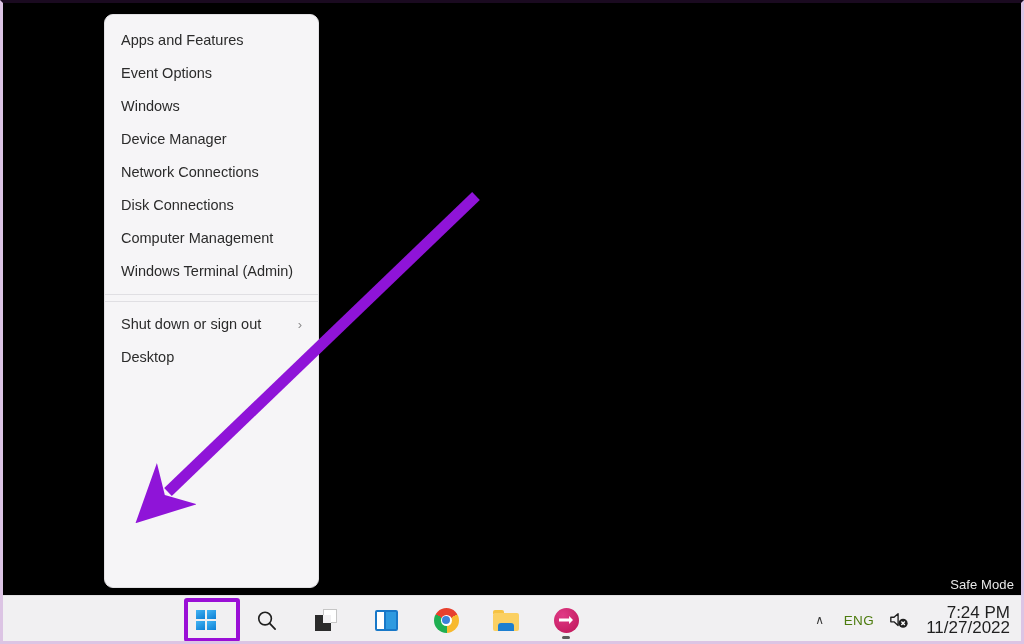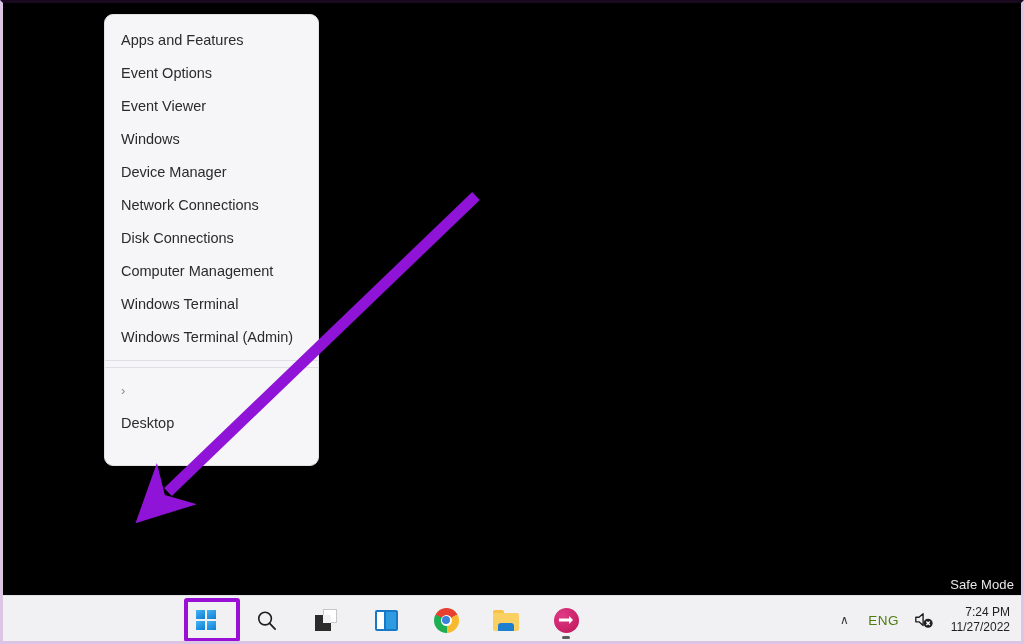--- a/index.html
+++ b/index.html
@@ -46,21 +46,21 @@
     letter-spacing: 0.1px;
     white-space: nowrap;
   }
 
   
   #winx-menu {
     position: absolute;
     left: 104px;
     top: 14px;
     width: 215px;
-    height: 452px;
+    height: 574px;
     background: #f6f5f7;
     border-radius: 9px;
     border: 1px solid #e2e1e4;
     box-shadow: 0 4px 18px rgba(0,0,0,0.35);
     box-sizing: border-box;
     padding: 9px 0 9px 0;
     z-index: 20;
   }
   .menu-group {
     padding: 0;
@@ -219,21 +219,21 @@
     font-size: 13.5px;
     cursor: default;
   }
   #tray-chevron { font-size: 12px; color: #3a3a3a; width: 20px; }
   #tray-lang { letter-spacing: 0.4px; }
   #tray-clock {
     display: flex;
     flex-direction: column;
     align-items: flex-end;
     line-height: 15px;
-    font-size: 12px;
+    font-size: 17px;
     color: #1f1f1f;
     padding-left: 2px;
   }
 
   
   #annotation-arrow {
     position: absolute;
     left: 0; top: 0;
     width: 1024px;
     height: 644px;
@@ -253,52 +253,47 @@
   <div id="winx-menu">
 
     <div class="menu-group">
       <div class="menu-item">
         <span class="label">Apps and Features</span>
       </div>
       <div class="menu-item">
         <span class="label">Event Options</span>
       </div>
       <div class="menu-item">
-        <span class="label">Event Viewer</span>
-      </div>
-      <div class="menu-item">
         <span class="label">Windows</span>
       </div>
       <div class="menu-item">
         <span class="label">Device Manager</span>
       </div>
       <div class="menu-item">
         <span class="label">Network Connections</span>
       </div>
       <div class="menu-item">
         <span class="label">Disk Connections</span>
       </div>
       <div class="menu-item">
         <span class="label">Computer Management</span>
       </div>
       <div class="menu-item">
-        <span class="label">Windows Terminal</span>
-      </div>
-      <div class="menu-item">
         <span class="label">Windows Terminal (Admin)</span>
       </div>
     </div>
 
     <div class="menu-sep"></div>
 
 
     <div class="menu-sep"></div>
 
     <div class="menu-group">
       <div class="menu-item">
+        <span class="label">Shut down or sign out</span>
         <span class="chevron">›</span>
       </div>
       <div class="menu-item">
         <span class="label">Desktop</span>
       </div>
     </div>
 
   </div>
 
   <div id="taskbar">

